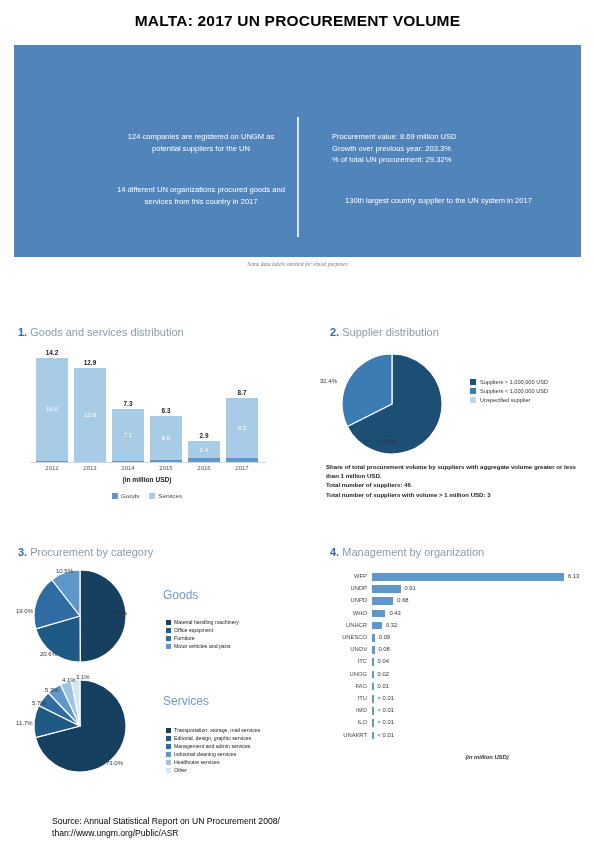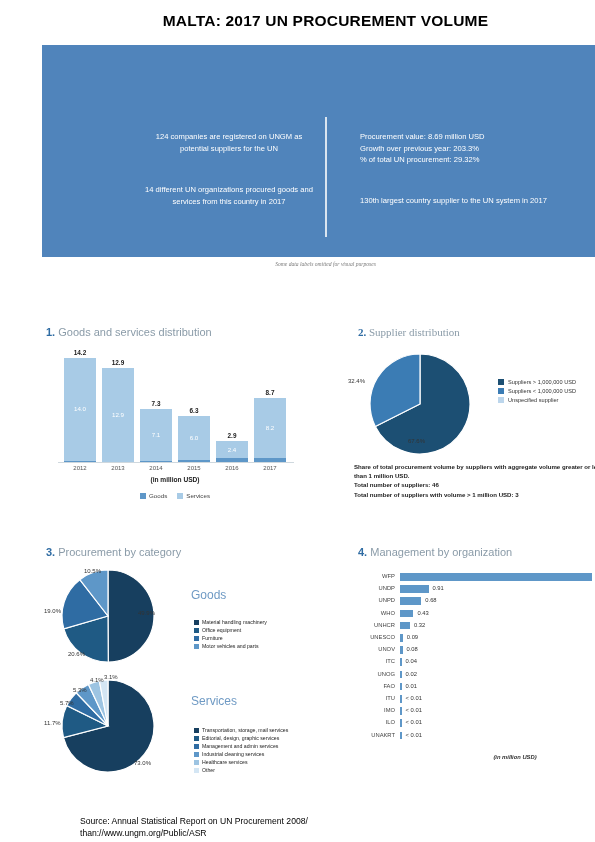--- a/index.html
+++ b/index.html
@@ -1,21 +1,21 @@
 <!DOCTYPE html>
 <html><head>
 <meta charset="utf-8">
 <style>
   html,body{margin:0;padding:0;}
   body{
     width:595px;height:842px;background:#ffffff;
     font-family:"Liberation Sans", sans-serif;
     color:#222;overflow:hidden;position:relative;
   }
-  .page{position:relative;width:542px;height:842px;margin-left:28px;}
+  .page{position:relative;width:542px;height:842px;}
 
   
   .page-title{
     position:absolute;left:0;top:12px;width:595px;text-align:center;
     font-size:15.5px;font-weight:bold;letter-spacing:.2px;color:#000;
   }
 
   
   .banner{
     position:absolute;left:14px;top:45px;width:567px;height:212px;
@@ -30,33 +30,33 @@
     background:#e9eff6;opacity:.9;
   }
   .fact{
     position:absolute;color:#ffffff;font-size:7.6px;line-height:11.5px;
   }
   .fact.left{left:102px;width:170px;text-align:center;}
   .fact.right{left:318px;width:200px;}
   .f1{top:86px;}
   .f2{top:139px;}
   .f3{top:86px;}
-  .f4{top:150px;}
+  .f4{top:150px;text-align:right;}
 
   .banner-note{
     position:absolute;left:14px;top:261px;width:567px;text-align:center;
     font-size:5.6px;font-style:italic;color:#7b7b7b;
     font-family:"Liberation Serif", serif;
   }
 
   
   .sec-head{position:absolute;font-size:11px;color:#8a9ba8;font-weight:normal;}
   .sec-head b{color:#2f6ca3;font-weight:bold;}
   .s1{left:18px;top:326px;}
-  .s2{left:330px;top:326px;font-family:Liberation Serif, serif;}
+  .s2{left:330px;top:326px;}
   .s3{left:18px;top:546px;}
   .s4{left:330px;top:546px;}
 
   
   .chart1{position:absolute;left:22px;top:352px;width:270px;height:150px;}
   .bars{position:absolute;left:10px;top:0;width:230px;height:110px;}
   .barcol{position:absolute;bottom:0;width:32px;}
   .bar-svc{width:100%;background:#a8cbe6;}
   .bar-gds{width:100%;background:#5e97c8;}
   .bar-total{

